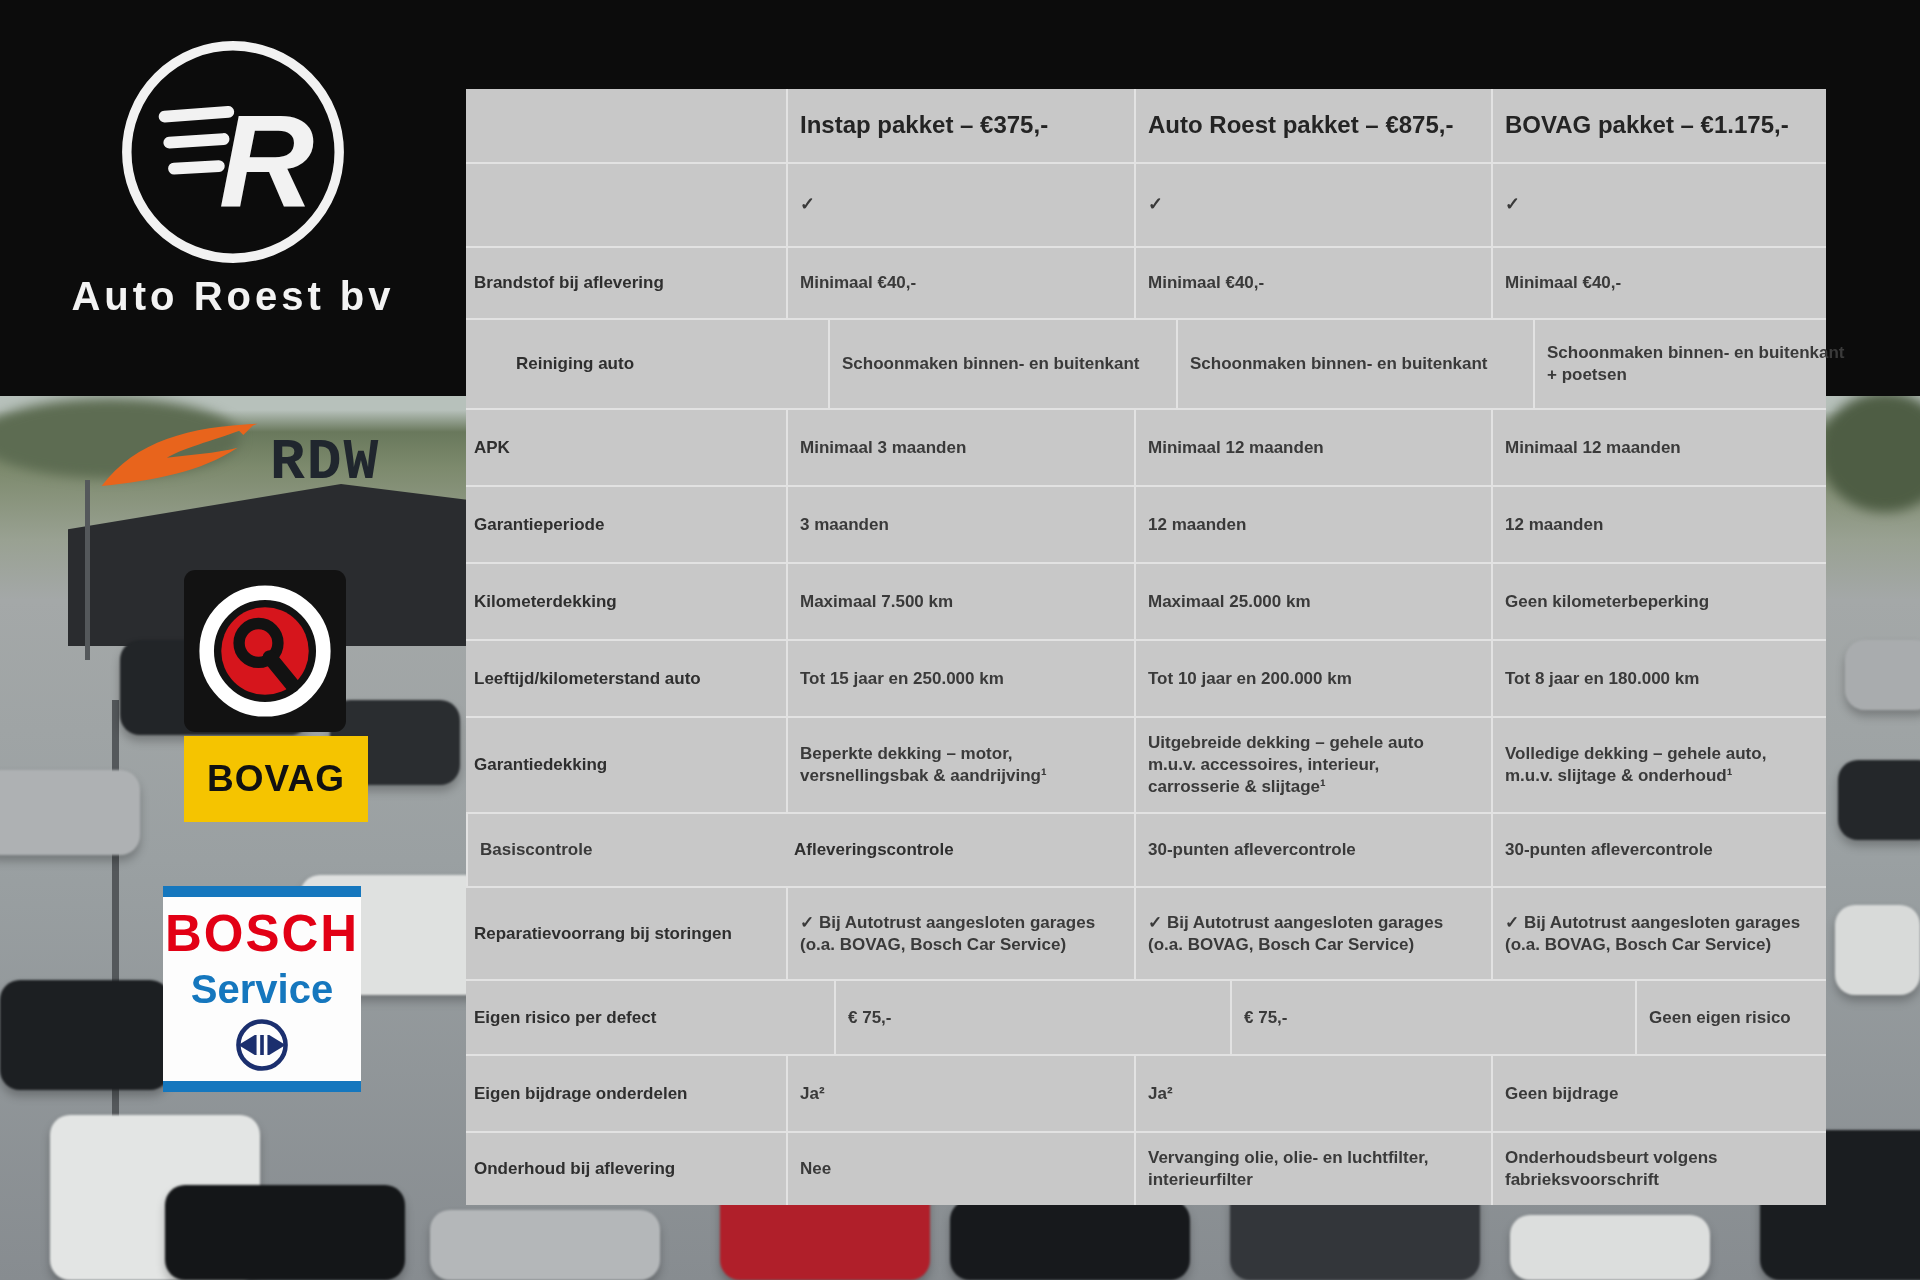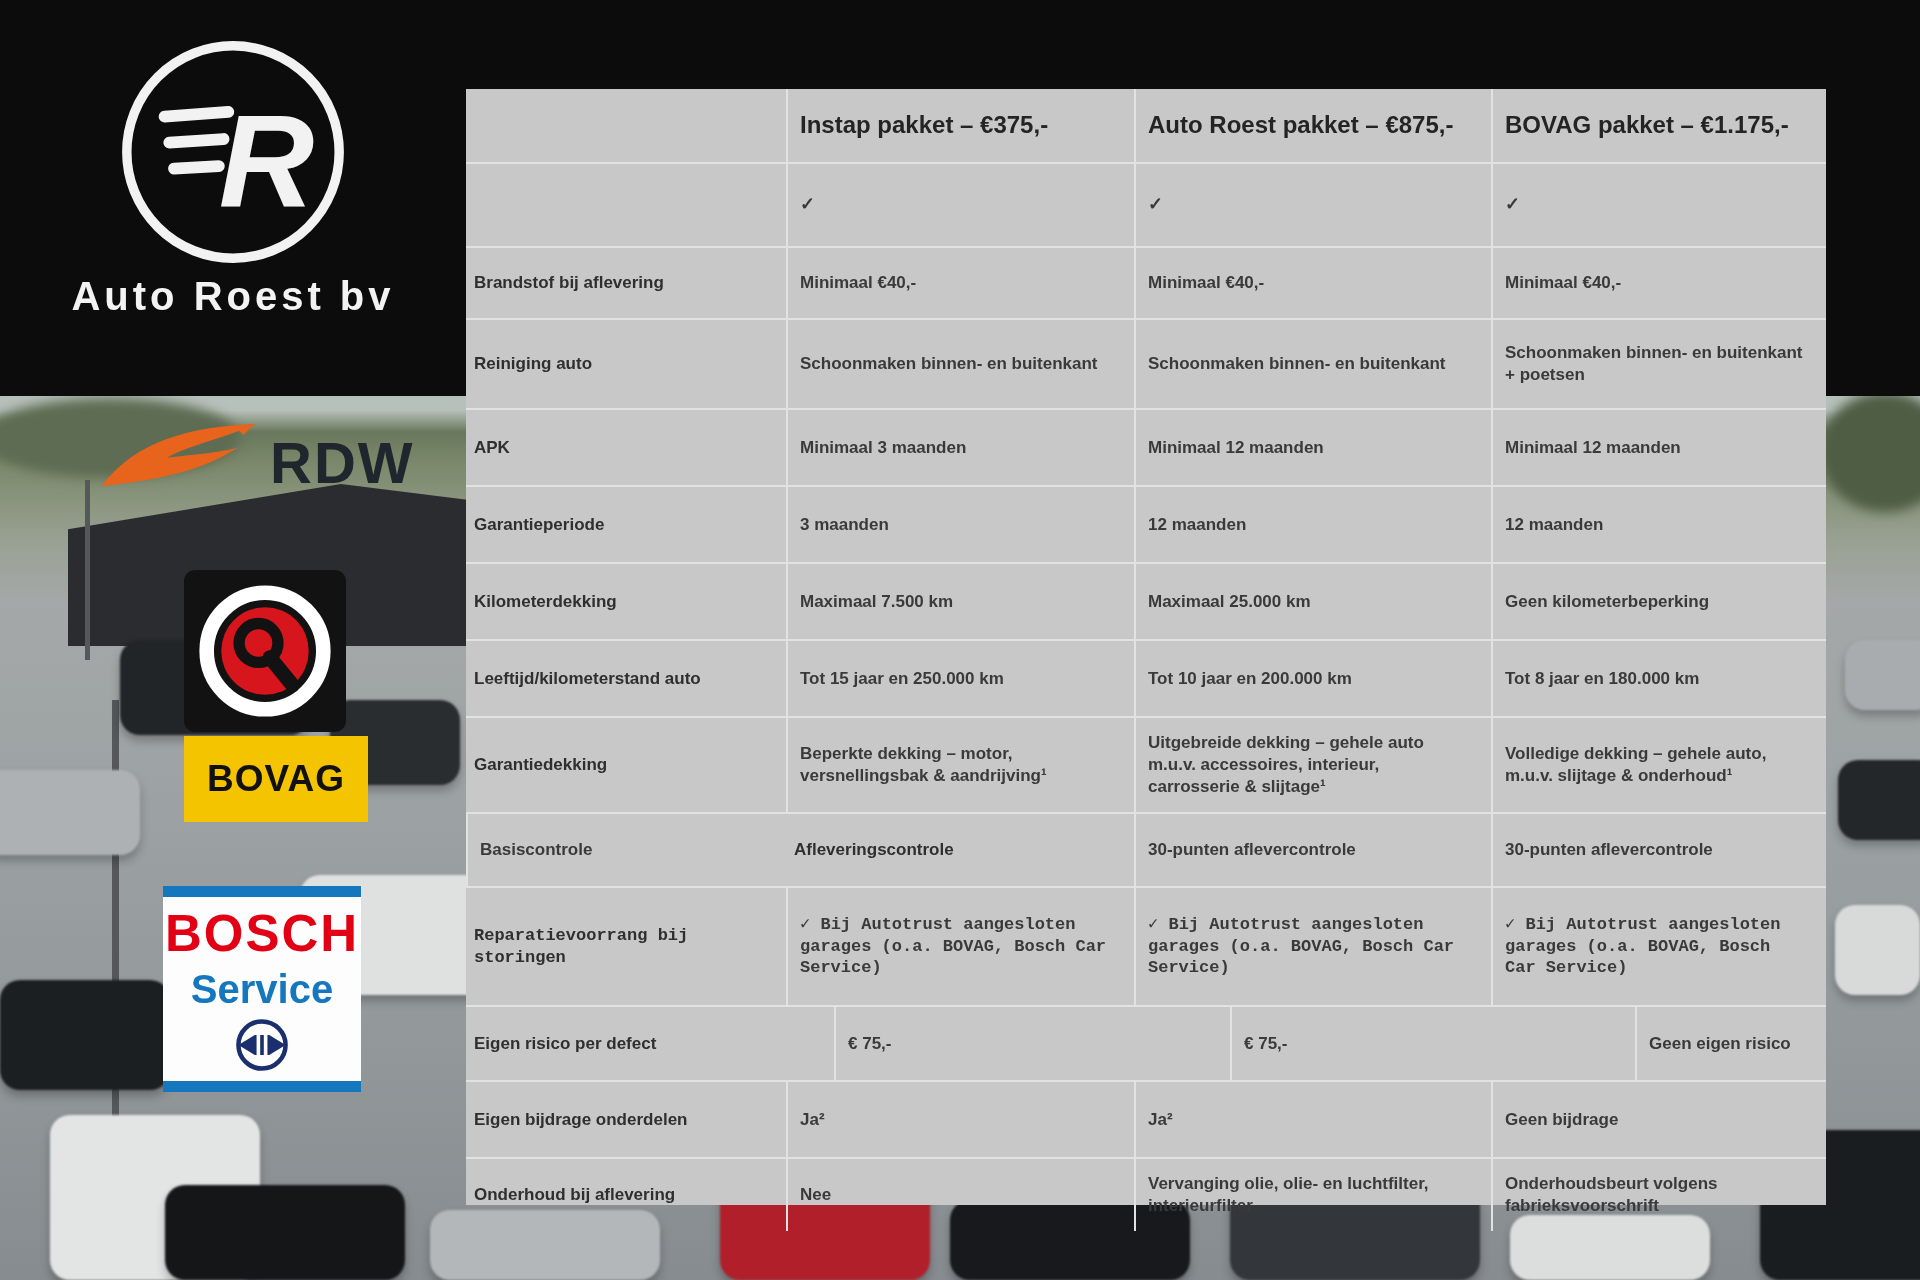--- a/index.html
+++ b/index.html
@@ -27,21 +27,21 @@
   .black-band { position:absolute; left:0; top:0; width:1920px; height:396px;
     background:#0c0c0c; z-index:1; }
   .brand { position:absolute; left:0; top:0; width:466px; z-index:2; text-align:center; }
   .brand-circle { margin-top:34px; }
   .brand-name { margin-top:0; color:#f3f3f3; font-size:40px; font-weight:700;
     letter-spacing:4px; }
 
   
   .badge { position:absolute; z-index:2; }
   .rdw { left:96px; top:412px; display:flex; align-items:center; gap:4px; }
-  .rdw-text { font-family:Liberation Sans, sans-serif; font-weight:700; font-size:58px;
+  .rdw-text { font-family:Liberation Mono, monospace; font-weight:700; font-size:58px;
     color:#20262e; letter-spacing:2px; }
   .bovag { left:184px; top:570px; width:162px; }
   .bovag-band { width:184px; height:86px; background:#f5c400; display:flex;
     align-items:center; justify-content:center; font-weight:700; font-size:37px;
     color:#111; letter-spacing:1px; }
   .bosch { left:163px; top:886px; width:198px; height:206px; background:#fdfdfd;
     border-top:11px solid #1577be; border-bottom:11px solid #1577be;
     display:flex; flex-direction:column; align-items:center; justify-content:center; gap:4px; }
   .bosch-word { color:#e20015; font-weight:700; font-size:51px; letter-spacing:2px; }
   .bosch-service { color:#1577be; font-weight:700; font-size:40px; }
@@ -153,21 +153,21 @@
       <div class="cell">✓</div>
     </div>
 
     <div class="trow" style="height:72px;">
       <div class="cell label">Brandstof bij aflevering</div>
       <div class="cell">Minimaal €40,-</div>
       <div class="cell">Minimaal €40,-</div>
       <div class="cell">Minimaal €40,-</div>
     </div>
 
-    <div class="trow" style="height:90px;">
+    <div class="trow" style="height:90px;padding-left:42px;">
       <div class="cell label">Reiniging auto</div>
       <div class="cell">Schoonmaken binnen- en buitenkant</div>
       <div class="cell">Schoonmaken binnen- en buitenkant</div>
       <div class="cell">Schoonmaken binnen- en buitenkant + poetsen</div>
     </div>
 
     <div class="trow" style="height:77px;">
       <div class="cell label">APK</div>
       <div class="cell">Minimaal 3 maanden</div>
       <div class="cell">Minimaal 12 maanden</div>
@@ -202,21 +202,21 @@
       <div class="cell">Volledige dekking – gehele auto, m.u.v. slijtage &amp; onderhoud¹</div>
     </div>
 
     <div class="trow" style="height:74px;">
       <div class="cell">Basiscontrole</div>
       <div class="cell label">Afleveringscontrole</div>
       <div class="cell">30-punten aflevercontrole</div>
       <div class="cell">30-punten aflevercontrole</div>
     </div>
 
-    <div class="trow" style="height:119px;font-family:Liberation Mono, monospace;">
+    <div class="trow" style="height:93px;">
       <div class="cell label">Reparatievoorrang bij storingen</div>
       <div class="cell">✓ Bij Autotrust aangesloten garages (o.a. BOVAG, Bosch Car Service)</div>
       <div class="cell">✓ Bij Autotrust aangesloten garages (o.a. BOVAG, Bosch Car Service)</div>
       <div class="cell">✓ Bij Autotrust aangesloten garages (o.a. BOVAG, Bosch Car Service)</div>
     </div>
 
     <div class="trow" style="height:75px;gap:48px;">
       <div class="cell label">Eigen risico per defect</div>
       <div class="cell">€ 75,-</div>
       <div class="cell">€ 75,-</div>

